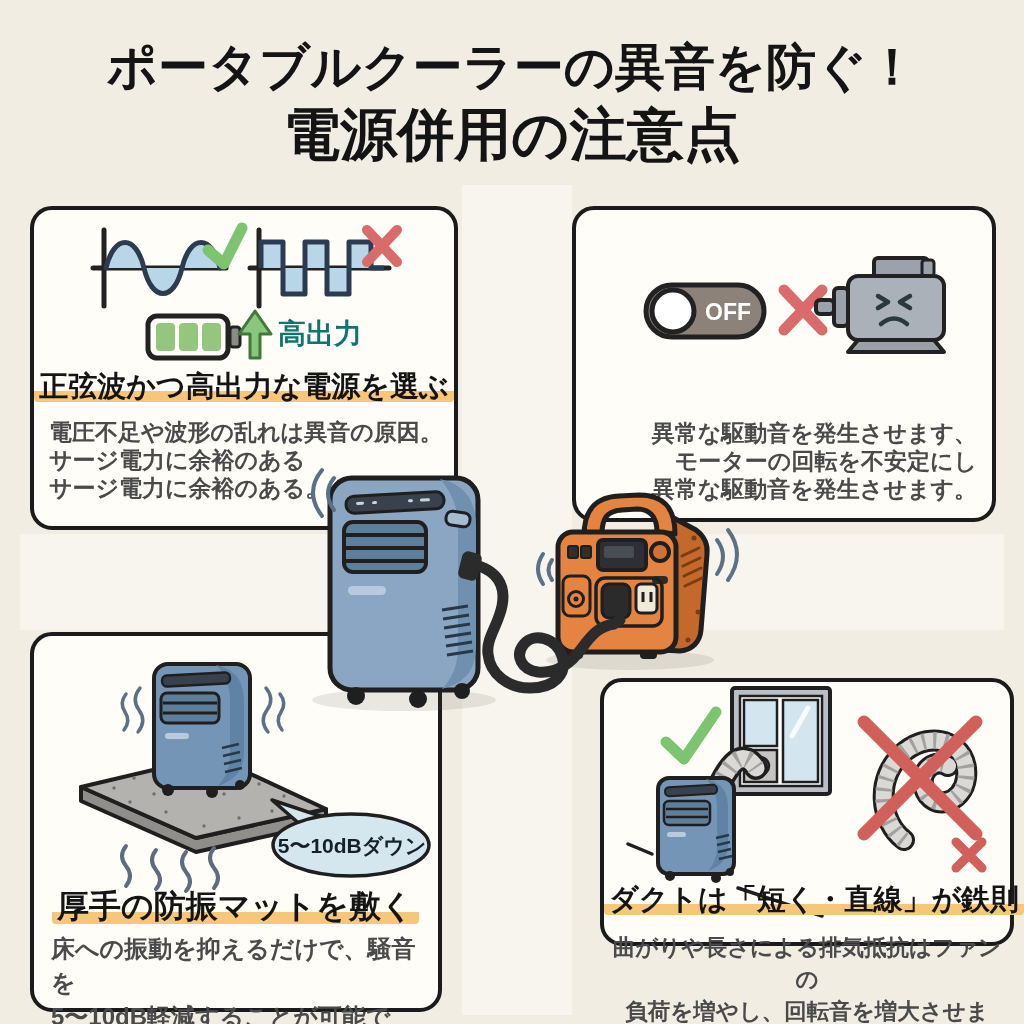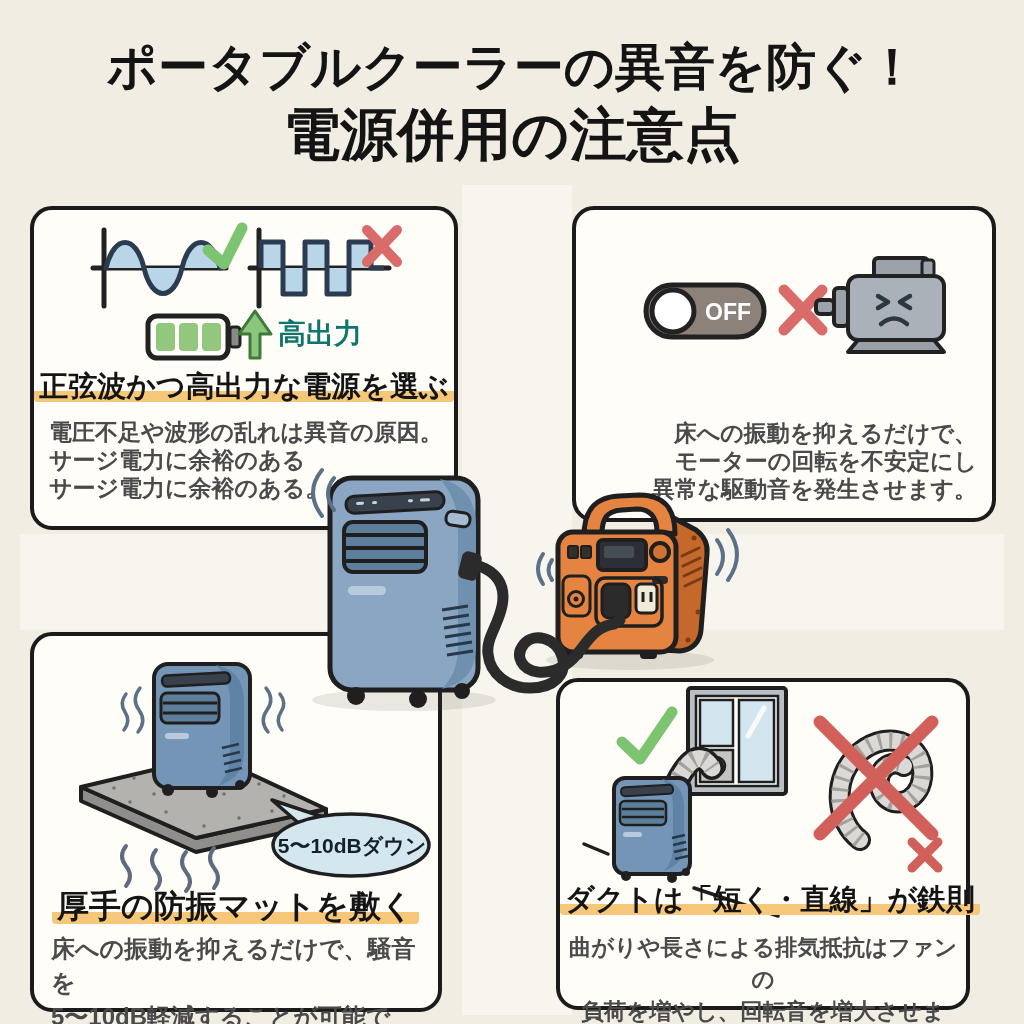--- a/index.html
+++ b/index.html
@@ -8,21 +8,21 @@
   .band{position:absolute;background:#f7f5ee;z-index:0;}
   .band-v{left:462px;top:185px;width:110px;height:830px;}
   .band-h{left:20px;top:534px;width:984px;height:96px;}
   .title1,.title2{position:absolute;left:0;width:100%;text-align:center;font-weight:900;color:#141414;letter-spacing:0;z-index:1;white-space:nowrap;}
   .title1{top:34px;font-size:50px;}
   .title2{top:97px;font-size:57px;}
   .card{position:absolute;background:#fffdf8;border:4px solid #1b1b1b;border-radius:22px;z-index:1;box-sizing:border-box;}
   .card1{left:30px;top:206px;width:428px;height:324px;}
   .card2{left:572px;top:206px;width:424px;height:316px;}
   .card3{left:30px;top:632px;width:412px;height:380px;padding-left:22px;}
-  .card4{left:556px;top:678px;width:414px;height:332px;}
+  .card4{left:600px;top:678px;width:414px;height:268px;}
   .art{position:absolute;left:0;top:0;}
   .heading{position:absolute;left:0;right:0;margin:0;text-align:center;font-weight:900;color:#141414;white-space:nowrap;z-index:2;}
   .hl{background-image:linear-gradient(to top,#f6c679 34%,rgba(246,198,121,0) 34%);padding:0 5px;border-radius:4px;}
   .hd1{top:157px;font-size:29px;}
   .hd2{top:162px;font-size:27px;}
   .hd3{top:249px;font-size:32px;text-align:left;left:18px;right:auto;}
   .hd4{top:198px;font-size:29px;}
   .body{position:absolute;font-weight:700;color:#4a4a4a;z-index:2;}
   .b1{left:15px;top:208px;font-size:23px;line-height:28px;text-align:left;}
   .b2{right:15px;top:209px;font-size:23px;line-height:28px;text-align:right;}
@@ -97,21 +97,21 @@
         <rect x="346" y="50" width="12" height="16" rx="3" fill="#9ba2aa" stroke="#222" stroke-width="3"></rect>
         <rect x="258" y="78" width="14" height="38" rx="4" fill="#9ba2aa" stroke="#222" stroke-width="4"></rect>
         <rect x="240" y="90" width="18" height="14" rx="4" fill="#9ba2aa" stroke="#222" stroke-width="4"></rect>
         <rect x="272" y="66" width="96" height="64" rx="10" fill="#aab1b9" stroke="#222" stroke-width="4"></rect>
         <path d="M302,86 L312,92 L302,98" fill="none" stroke="#2c3840" stroke-width="4.5" stroke-linecap="round" stroke-linejoin="round"></path>
         <path d="M334,86 L324,92 L334,98" fill="none" stroke="#2c3840" stroke-width="4.5" stroke-linecap="round" stroke-linejoin="round"></path>
         <path d="M305,114 Q318,103 331,114" fill="none" stroke="#2c3840" stroke-width="4.5" stroke-linecap="round"></path>
       </g>
     </svg>
     <div class="body b2">
-      <div>床への振動を抑えるだけで、</div>
+      <div>異常な駆動音を発生させます、</div>
       <div>モーターの回転を不安定にし</div>
       <div>異常な駆動音を発生させます。</div>
     </div>
   </section>
 
   <section class="card card3">
     <svg class="art" width="404" height="372" viewBox="0 0 404 372">
       <g>
         <path d="M47,151 L47,165 L162,216 L292,187 L292,173 L162,202 Z" fill="#8f8e8a" stroke="#1f1f1f" stroke-width="4" stroke-linejoin="round"></path>
         <polygon points="47,151 178,120 292,173 162,202" fill="#b3b2ae" stroke="#1f1f1f" stroke-width="4" stroke-linejoin="round"></polygon>

